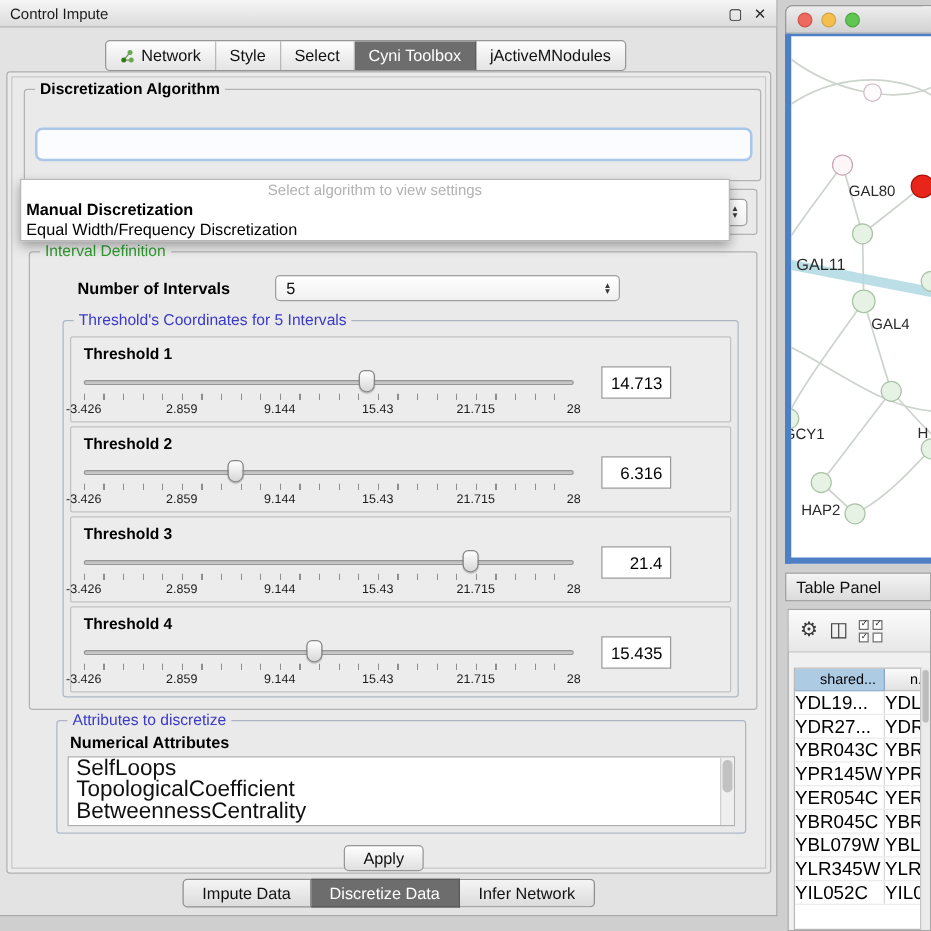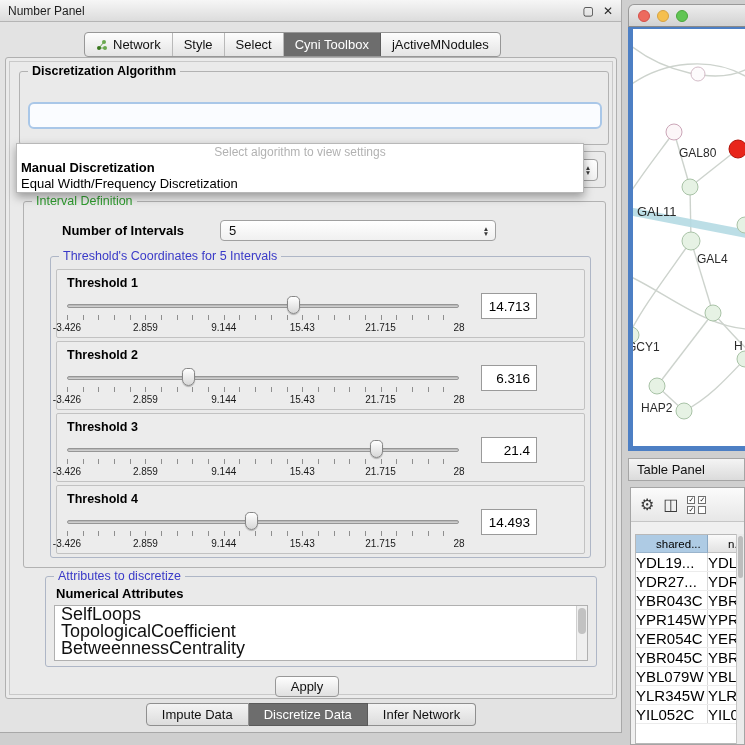--- a/index.html
+++ b/index.html
@@ -112,21 +112,21 @@
   .tp-thumb { position:absolute; left:1px; top:2px; width:5px; height:42px; background:#bdbdbd; border-radius:3px; }
 </style>
 </head>
 <body>
 
 <div id="root">
 
   <div class="cp">
 
     <div class="cp-titlebar">
-      <span class="cp-title">Number Panel</span>
+      <span class="cp-title">Control Impute</span>
       <span class="tb-icon">▢</span>
       <span class="tb-icon">✕</span>
     </div>
 
     <div class="tabstrip">
       <div class="ttab">
         <svg width="12" height="12" viewBox="0 0 12 12">
           <line x1="3" y1="9" x2="8" y2="3" stroke="#6aa84f" stroke-width="1"></line>
           <line x1="3" y1="9" x2="9" y2="9" stroke="#6aa84f" stroke-width="1"></line>
           <circle cx="3" cy="9" r="2" fill="#38761d"></circle>
@@ -244,21 +244,21 @@
                 <div class="th-ticks"></div>
                 <div class="th-scale">
                   <span style="left:0%">-3.426</span>
                   <span style="left:20%">2.859</span>
                   <span style="left:40%">9.144</span>
                   <span style="left:60%">15.43</span>
                   <span style="left:80%">21.715</span>
                   <span style="left:100%">28</span>
                 </div>
               </div>
-              <div class="th-value">14.493</div>
+              <div class="th-value">15.435</div>
             </div>
           </div>
         </div>
 
         <div class="group attr-group">
           <span class="gtitle blue">Attributes to discretize</span>
           <div class="attr-title">Numerical Attributes</div>
           <div class="attr-list">
             <div class="attr-item">SelfLoops</div>
             <div class="attr-item">TopologicalCoefficient</div>

